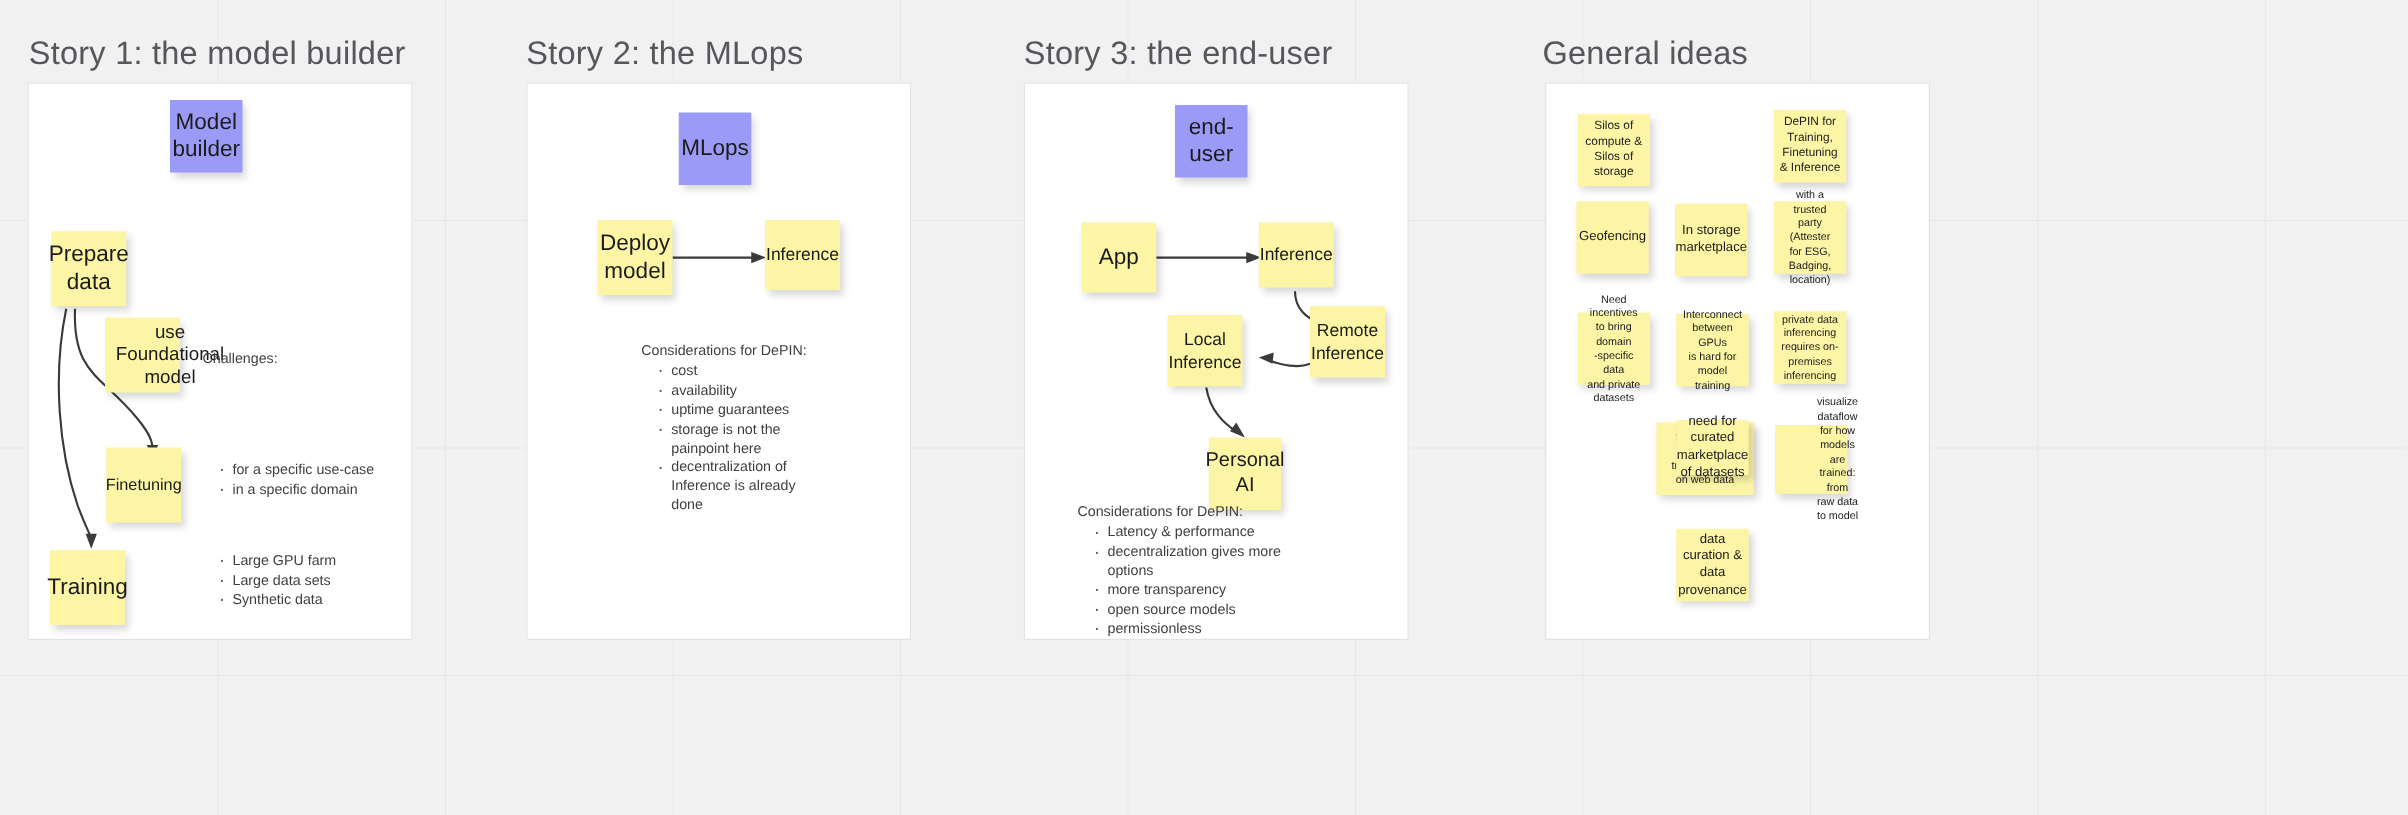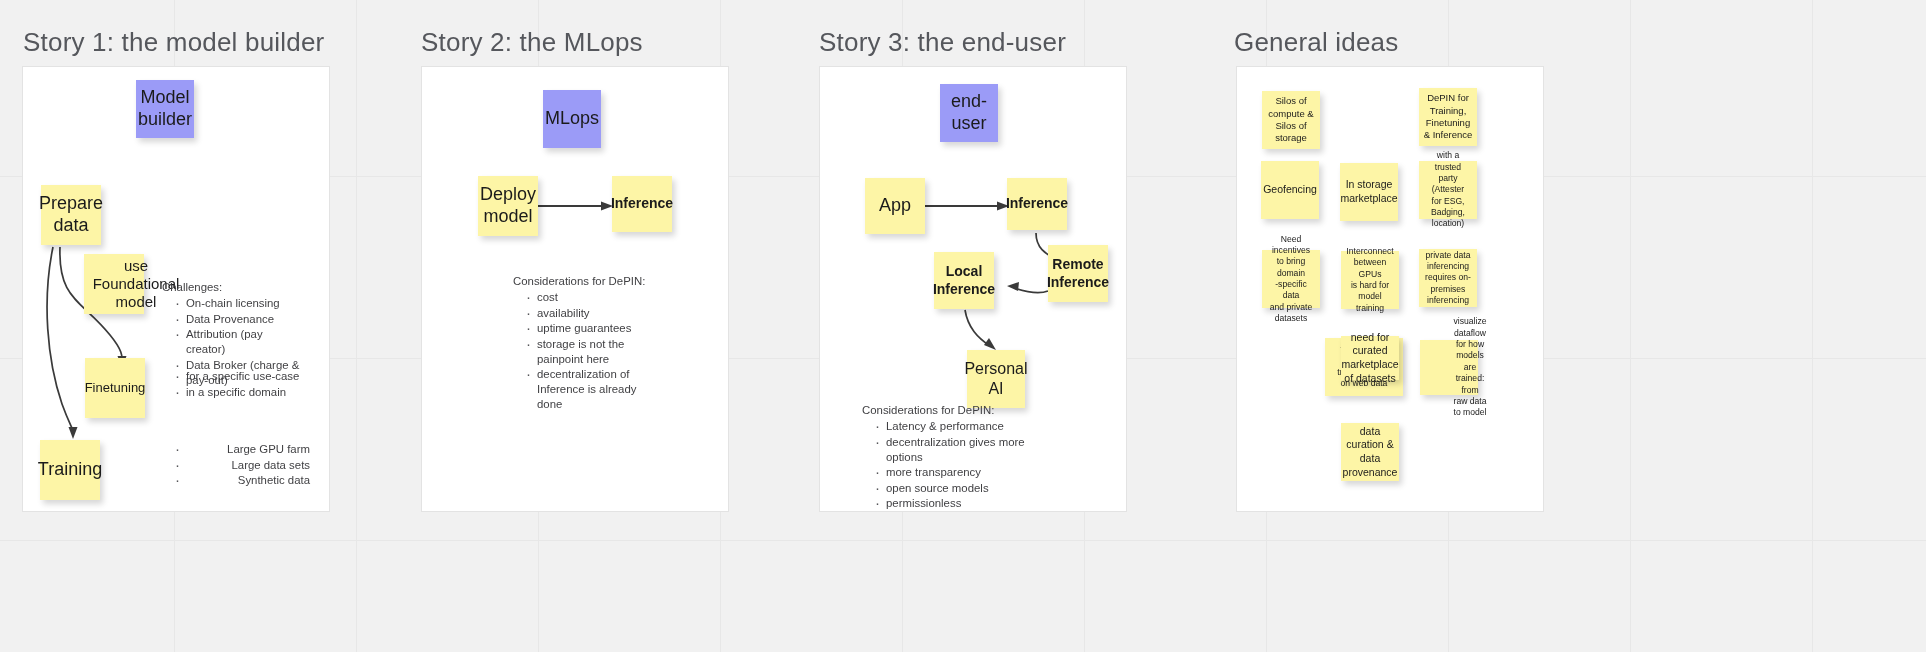--- a/index.html
+++ b/index.html
@@ -45,21 +45,21 @@
     justify-content: center;
     text-align: center;
     color: #1b1b1b;
     line-height: 1.22;
     padding: 3px 4px;
     white-space: pre-line;
   }
   .note.purple { background: #9b9bf7; }
   .note.f18 { font-size: 18px; }
   .note.f16 { font-size: 16px; }
-  .note.f14 { font-size: 14px; font-weight: bold; }
+  .note.f14 { font-size: 14px; }
   .note.f13 { font-size: 13px; }
   .note.f12 { font-size: 15px; padding-left: 48px; }
   .note.f10 { font-size: 9.5px; line-height: 1.3; }
   .note.f9  { font-size: 8.6px; line-height: 1.32; }
   .note.f11 { font-size: 10.5px; line-height: 1.3; }
 
   
   .tblock {
     position: absolute;
     color: #3f3f42;
@@ -99,36 +99,30 @@
   <div class="note f18" style="left:41px; top:185px; width:60px; height:60px;">Prepare
 data</div>
   <div class="note f12" style="left:84px; top:254px; width:60px; height:60px;">use
 Foundational
 model</div>
   <div class="note f13" style="left:85px; top:358px; width:60px; height:60px;">Finetuning</div>
   <div class="note f18" style="left:40px; top:440px; width:60px; height:60px;">Training</div>
 
   <div class="tblock" style="left:162px; top:280px; width:140px;">
     <div class="hd">Challenges:</div>
-    <ul>
-      <li>On-chain licensing</li>
-      <li>Data Provenance</li>
-      <li>Attribution (pay creator)</li>
-      <li>Data Broker (charge &amp; pay-out)</li>
-    </ul>
   </div>
 
   <div class="tblock" style="left:162px; top:369px; width:140px;">
     <ul>
       <li>for a specific use-case</li>
       <li>in a specific domain</li>
     </ul>
   </div>
 
-  <div class="tblock" style="left:162px; top:442px; width:148px;text-align:right;">
+  <div class="tblock" style="left:162px; top:442px; width:148px;">
     <ul>
       <li>Large GPU farm</li>
       <li>Large data sets</li>
       <li>Synthetic data</li>
     </ul>
   </div>
 
   <div class="frame-title" style="left:421px; top:27px;">Story 2: the MLops</div>
   <div class="frame" style="left:421px; top:66px; width:308px; height:446px;"></div>
 

